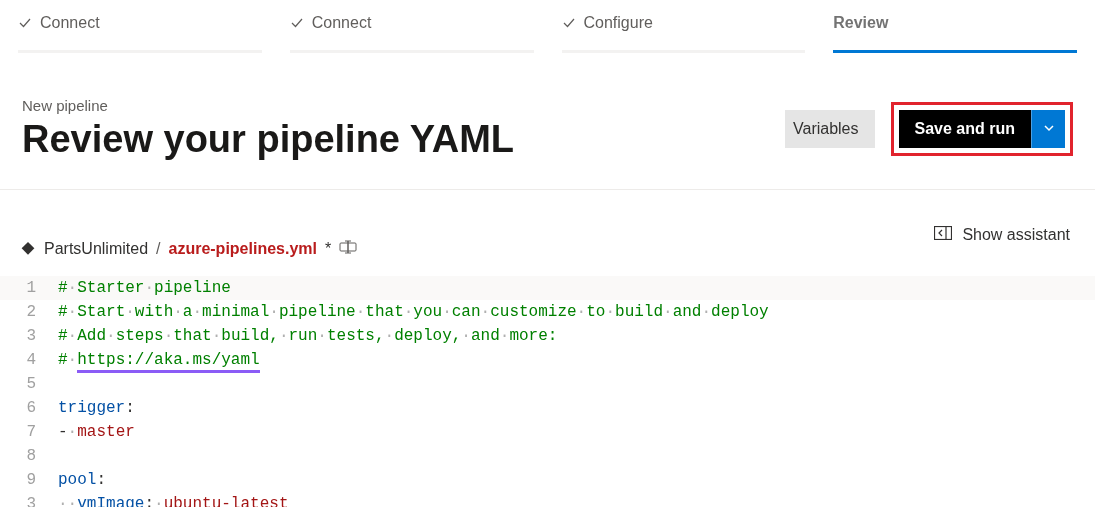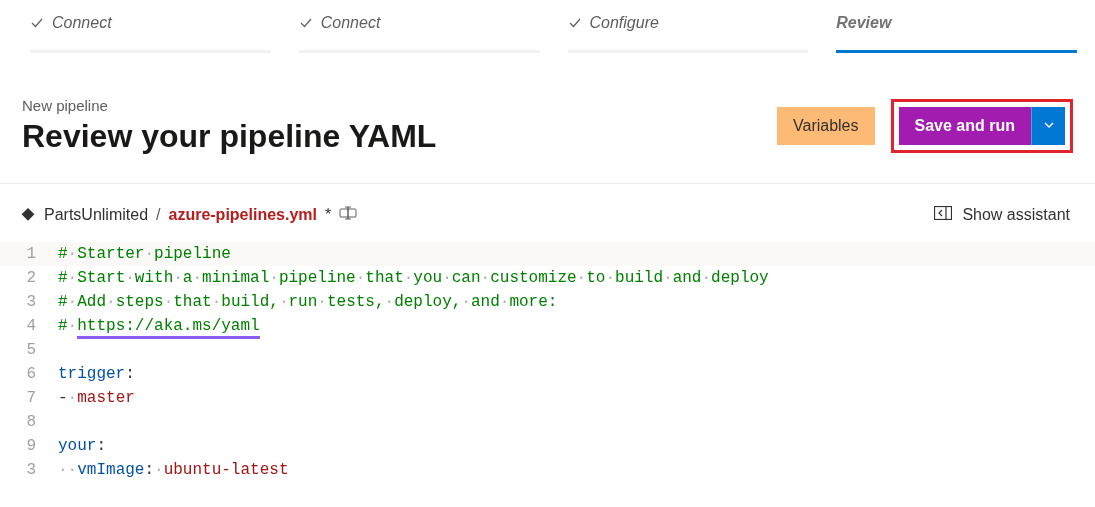--- a/index.html
+++ b/index.html
@@ -6,23 +6,22 @@
     body {
       font-family: "Segoe UI", -apple-system, sans-serif;
       font-size: 14px;
       color: #323130;
       background: #fff;
       width: 1095px;
     }
     
     .stepper {
       display: flex;
-      padding: 14px 18px 0 30px;
+      padding: 14px 18px 0 18px;
       gap: 28px;
-      font-style: italic;
     }
     .step {
       flex: 1;
       display: flex;
       flex-direction: column;
     }
     .step-label {
       display: flex;
       align-items: center;
       gap: 8px;
@@ -46,44 +45,45 @@
     
     .header {
       padding: 44px 22px 28px 22px;
       display: flex;
       align-items: center;
       justify-content: space-between;
       border-bottom: 1px solid #edebe9;
     }
     .header-left { }
     .subtitle { font-size: 15px; color: #605e5c; margin-bottom: 4px; }
-    .title { font-size: 32px; font-weight: 700; color: #1a1918; }
+    .title { font-size: 38px; font-weight: 700; color: #1a1918; }
     .header-right {
       display: flex;
       align-items: center;
       gap: 0;
     }
     .btn {
       display: inline-flex;
       align-items: center;
       justify-content: center;
       height: 38px;
       padding: 0 16px;
       font-size: 16px;
       border: none;
       cursor: pointer;
       font-family: inherit;
     }
     .btn-default {
-      background: #fdba74;
+      background: #e5e5e5;
       color: #323130;
       margin-right: 16px;
+      padding-left: 8px;
     }
     .btn-primary {
-      background: #a21caf;
+      background: #000000;
       color: #fff;
       font-weight: 600;
     }
     .btn-chevron {
       background: #0078d4;
       color: #fff;
       width: 34px;
       padding: 0;
       border-left: 1px solid rgba(255,255,255,0.3);
     }
@@ -97,20 +97,21 @@
       display: flex;
       align-items: center;
       justify-content: space-between;
       padding: 22px 25px 14px 20px;
     }
     .filepath {
       display: flex;
       align-items: center;
       gap: 8px;
       font-size: 16px;
+      margin-top: 28px;
     }
     .filepath .folder { color: #323130; }
     .filepath .sep { color: #605e5c; }
     .filepath .file { font-weight: 600; color: #b91c1c; }
     .filepath .dirty { color: #323130; }
     .assistant-btn {
       display: flex;
       align-items: flex-start;
       gap: 10px;
       font-size: 16px;
@@ -276,19 +277,19 @@
     <div class="line">
       <div class="gutter">7</div>
       <div class="code">-<span class="dot">·</span><span class="tok-location">master</span></div>
     </div>
     <div class="line">
       <div class="gutter">8</div>
       <div class="code">&nbsp;</div>
     </div>
     <div class="line">
       <div class="gutter">9</div>
-      <div class="code"><span class="tok-key">your</span>:</div>
+      <div class="code"><span class="tok-key">pool</span>:</div>
     </div>
     <div class="line">
       <div class="gutter">3</div>
       <div class="code"><span class="dot">·</span><span class="dot">·</span><span class="tok-key">vmImage</span>:<span class="dot">·</span><span class="tok-location">ubuntu-latest</span></div>
     </div>
   </div>
 
 </body></html>

